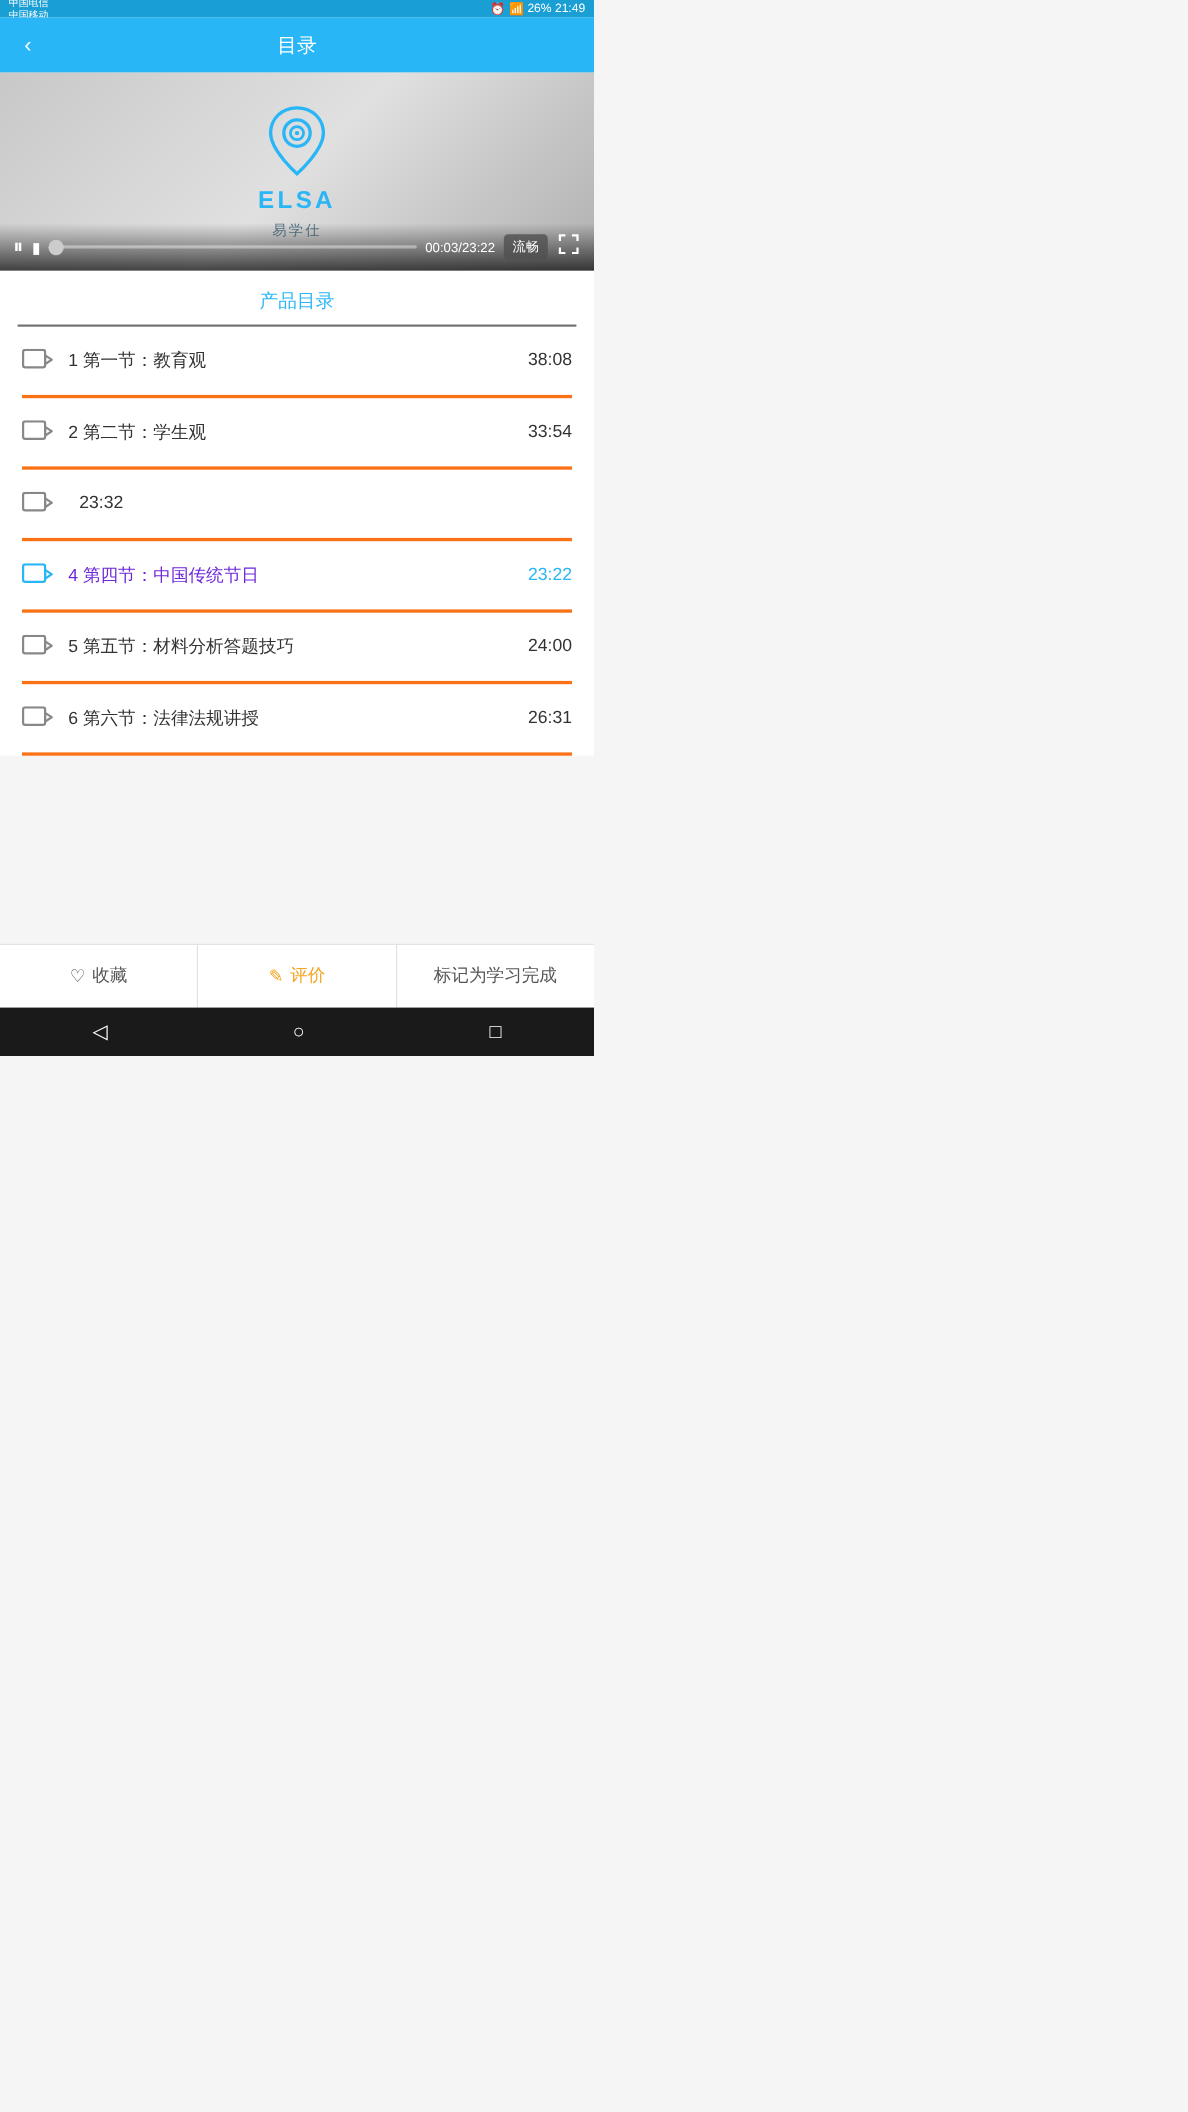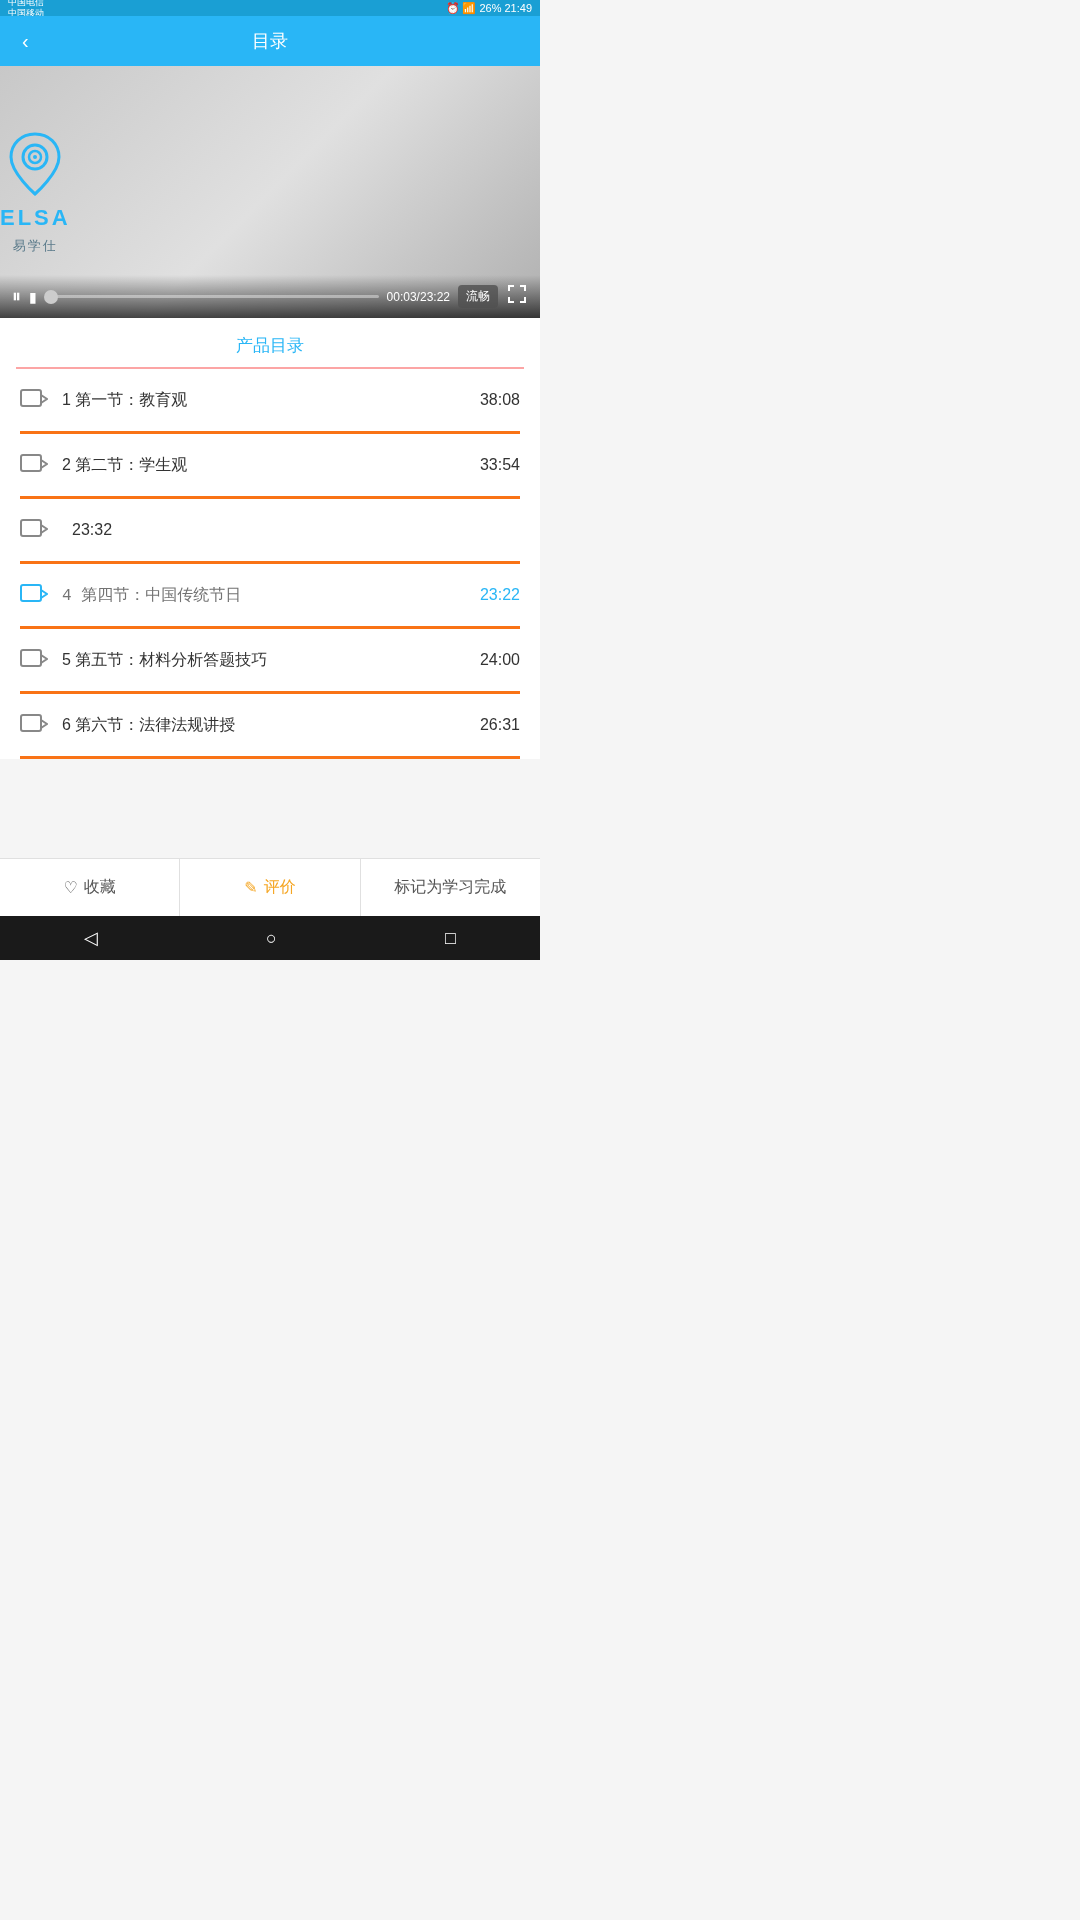--- a/index.html
+++ b/index.html
@@ -46,25 +46,26 @@
     }
     .top-title {
       color: white;
       font-size: 18px;
       font-weight: 500;
     }
 
     
     .video-area {
       width: 100%;
-      height: 252px;
+      height: 180px;
       background: linear-gradient(135deg, #c8c8c8 0%, #e0e0e0 50%, #b0b0b0 100%);
       position: relative;
       display: flex;
       align-items: center;
+      justify-content: center;
     }
     .video-logo {
       display: flex;
       flex-direction: column;
       align-items: center;
       gap: 6px;
     }
     .logo-icon {
       width: 60px;
       height: 70px;
@@ -145,21 +146,21 @@
     
     .content-area {
       background: white;
       flex: 1;
     }
 
     
     .catalog-title-row {
       text-align: center;
       padding: 16px 0 10px;
-      border-bottom: 2px solid #fca5a5;
+      border-bottom: 2px solid #737373;
       margin: 0 16px;
     }
     .catalog-title {
       color: #29b6f6;
       font-size: 17px;
       font-weight: 500;
     }
 
     
     .lesson-list {
@@ -180,22 +181,21 @@
       height: 22px;
       margin-right: 14px;
       flex-shrink: 0;
     }
     .lesson-text {
       flex: 1;
       font-size: 16px;
       color: #333;
     }
     .lesson-item.active .lesson-text {
-      color: #737373;
-      font-family: Liberation Mono, monospace;
+      color: #6d28d9;
     }
     .lesson-duration {
       font-size: 16px;
       color: #333;
       margin-left: 10px;
     }
     .lesson-item.active .lesson-duration {
       color: #29b6f6;
     }
 

